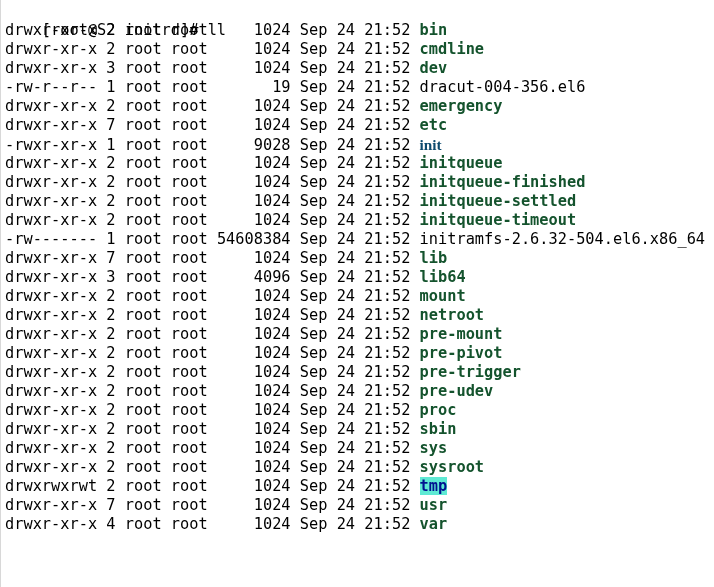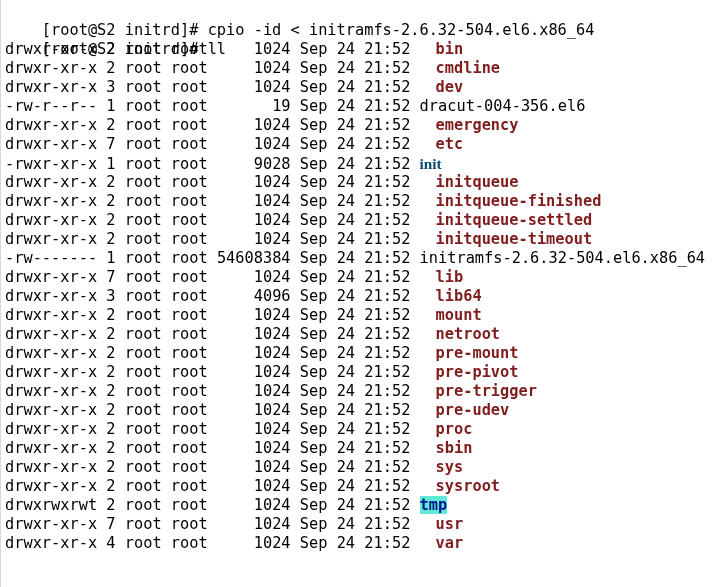--- a/index.html
+++ b/index.html
@@ -29,43 +29,39 @@
     line-height: 19px;
     font-size: 15.3px;
     letter-spacing: 0px;
     white-space: pre;
     font-family: "DejaVu Sans Mono", "Liberation Mono", monospace;
     color: #000000;
   }
   .seg { white-space: pre; }
   .c-default { color: #000000; }
   .c-dir {
-    color: #7f1d1d;
+    color: #14532d;
     font-weight: bold;
-    margin-left: 16px;
   }
   .c-exec {
     color: #0c4a6e;
     font-weight: bold;
     font-family: Liberation Serif, serif;
   }
   .c-sticky-ow {
     color: #00138f;
     font-weight: bold;
     background: #5eead4;
   }
 </style>
 </head>
 <body>
 
 <div id="terminal">
 
-  <div class="line">
-    <span class="seg c-default">[root@S2 initrd]# </span><span class="seg c-default">cpio -id &lt; initramfs-2.6.32-504.el6.x86_64</span>
-  </div>
 
 
   <div class="line">
     <span class="seg c-default">[root@S2 initrd]# </span><span class="seg c-default">ll</span>
   </div>
 
 
   <div id="listing-rows">
       <div class="line"><span class="seg c-default">drwxr-xr-x</span><span class="seg c-default"> </span><span class="seg c-default">2</span><span class="seg c-default"> </span><span class="seg c-default">root</span><span class="seg c-default"> </span><span class="seg c-default">root</span><span class="seg c-default"> </span><span class="seg c-default">    1024</span><span class="seg c-default"> </span><span class="seg c-default">Sep</span><span class="seg c-default"> </span><span class="seg c-default">24</span><span class="seg c-default"> </span><span class="seg c-default">21:52</span><span class="seg c-default"> </span><span class="seg c-dir">bin</span></div>
       <div class="line"><span class="seg c-default">drwxr-xr-x</span><span class="seg c-default"> </span><span class="seg c-default">2</span><span class="seg c-default"> </span><span class="seg c-default">root</span><span class="seg c-default"> </span><span class="seg c-default">root</span><span class="seg c-default"> </span><span class="seg c-default">    1024</span><span class="seg c-default"> </span><span class="seg c-default">Sep</span><span class="seg c-default"> </span><span class="seg c-default">24</span><span class="seg c-default"> </span><span class="seg c-default">21:52</span><span class="seg c-default"> </span><span class="seg c-dir">cmdline</span></div>

